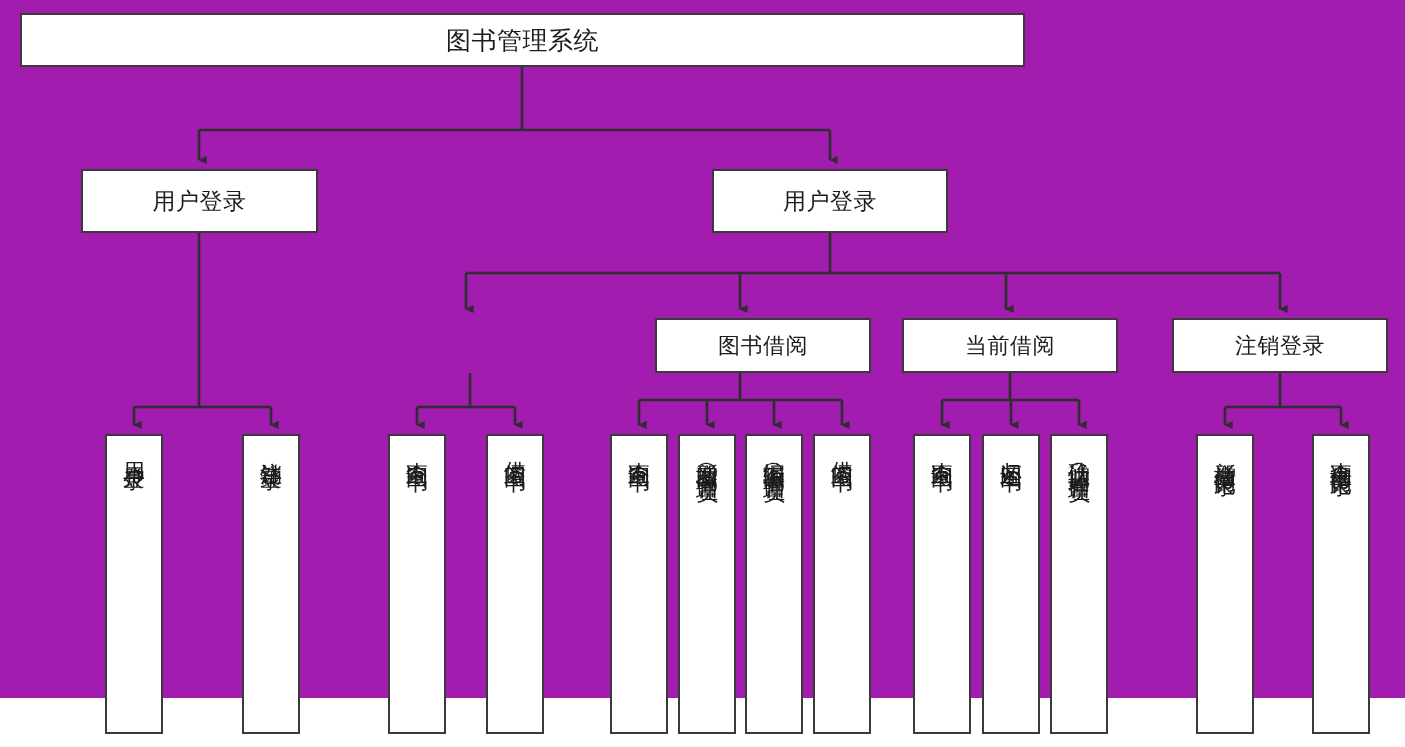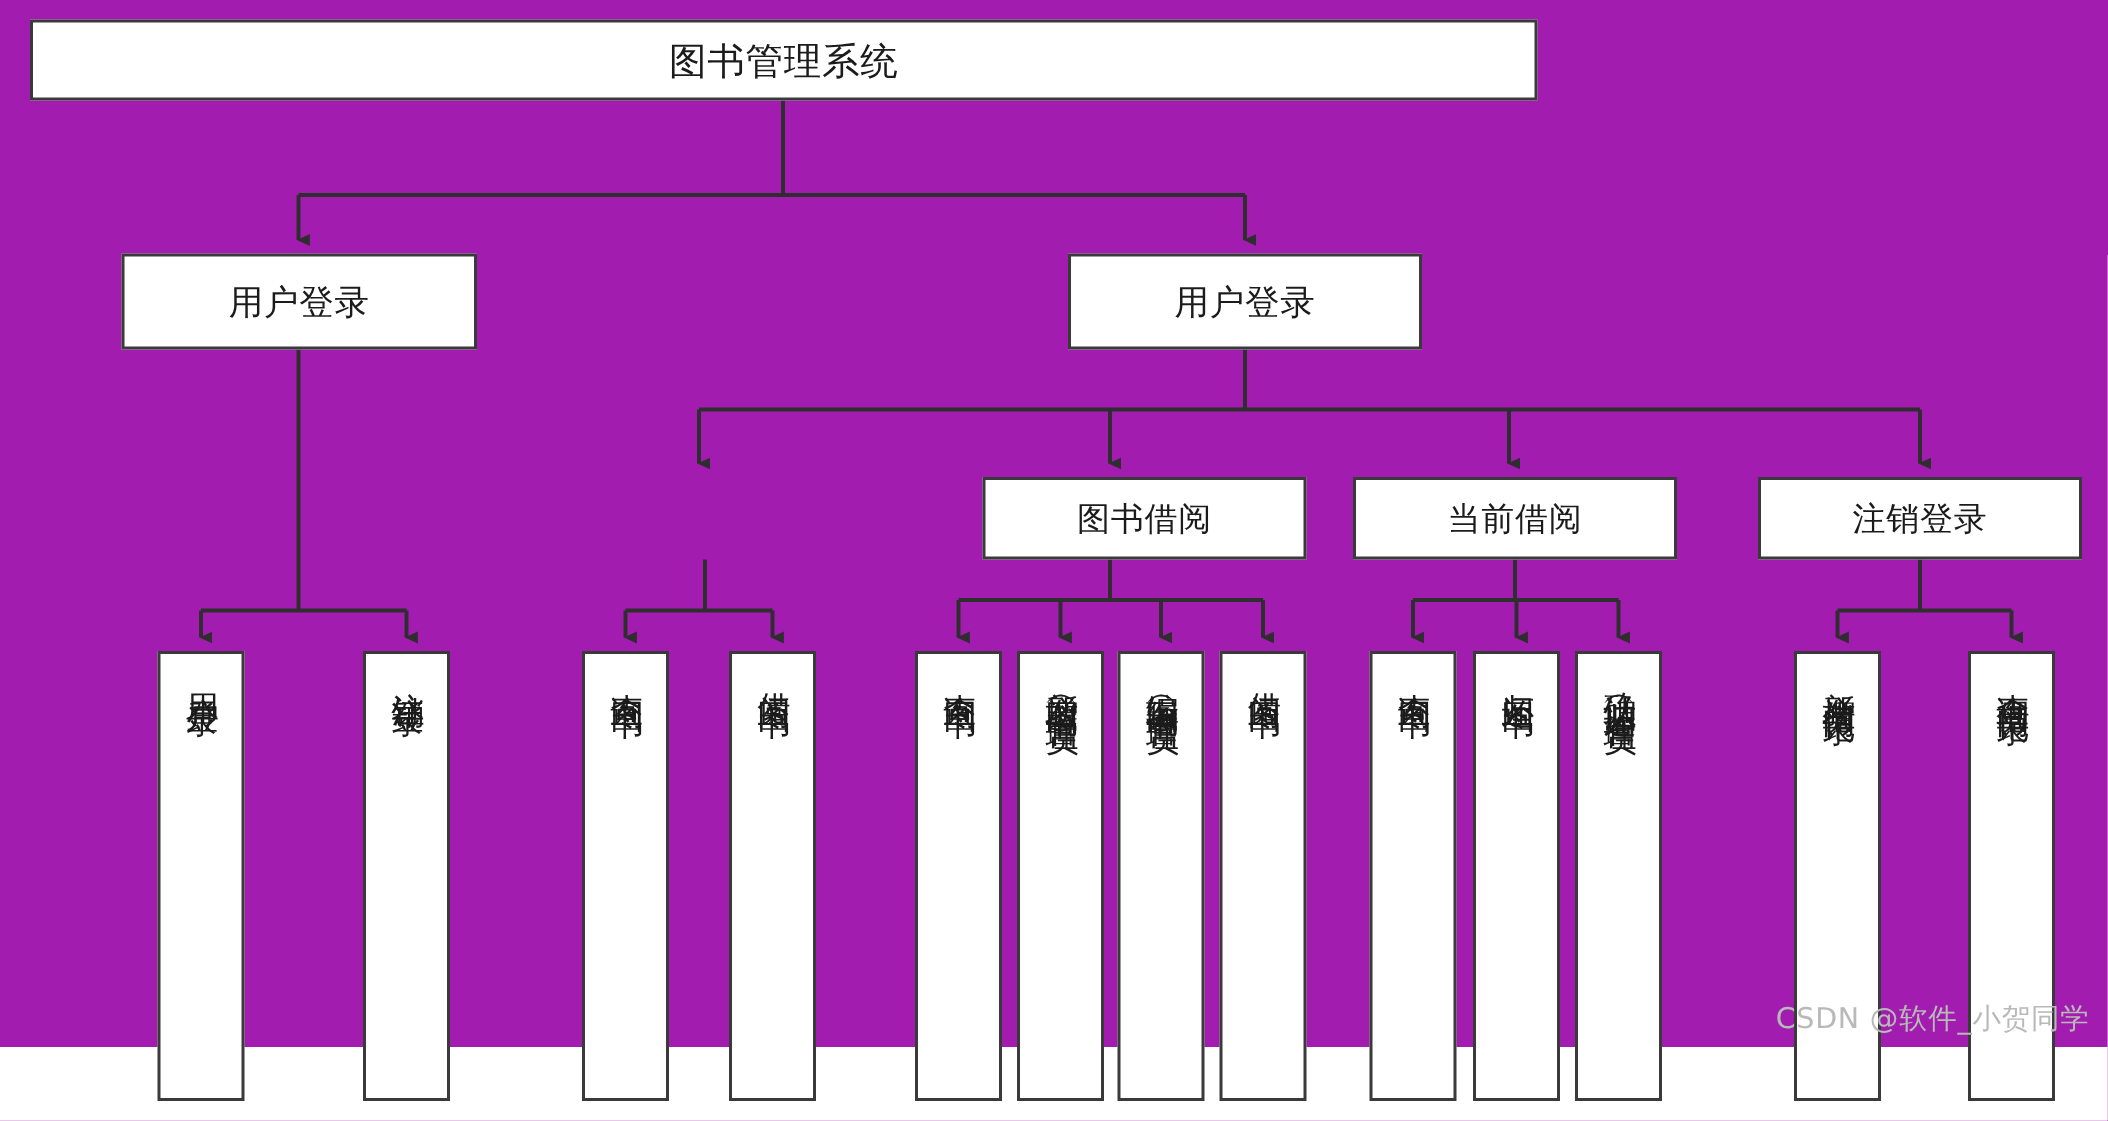--- a/index.html
+++ b/index.html
@@ -189,15 +189,14 @@
   <div class="node-box vertical lvl-4" style="left:1050px; top:434px; width:58px; height:300px;">
     <span class="node-label">确认归还（管理员）</span>
   </div>
   <div class="node-box vertical lvl-4" style="left:1196px; top:434px; width:58px; height:300px;">
     <span class="node-label">新增借阅记录</span>
   </div>
   <div class="node-box vertical lvl-4" style="left:1312px; top:434px; width:58px; height:300px;">
     <span class="node-label">查询借阅记录</span>
   </div>
 
-  <div class="watermark">CSDN @软件_小贺同学</div>
 
 </div>
 
 </body></html>

